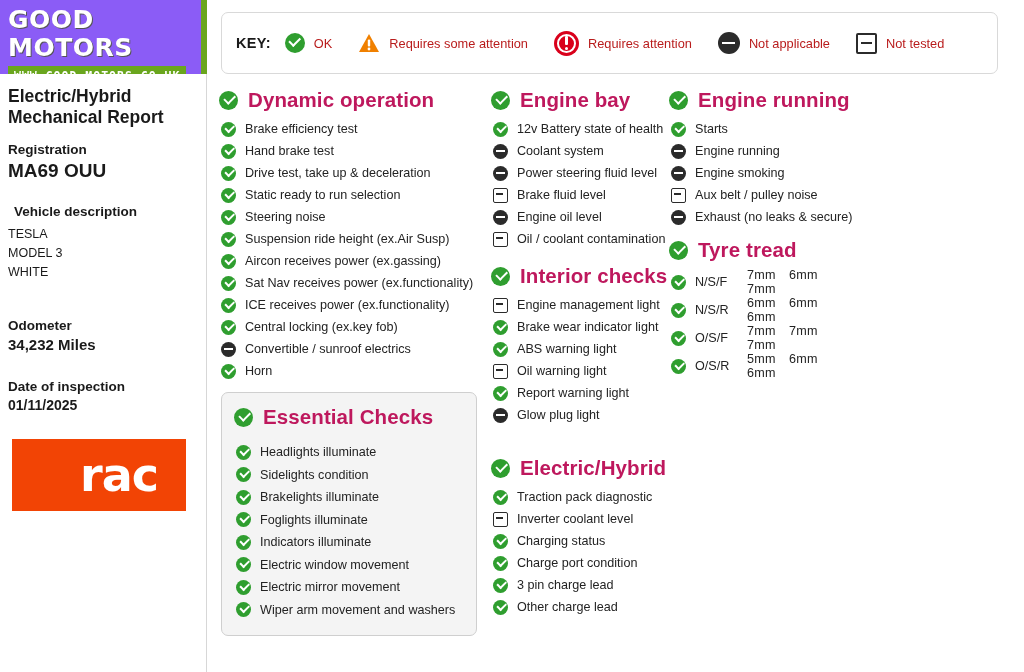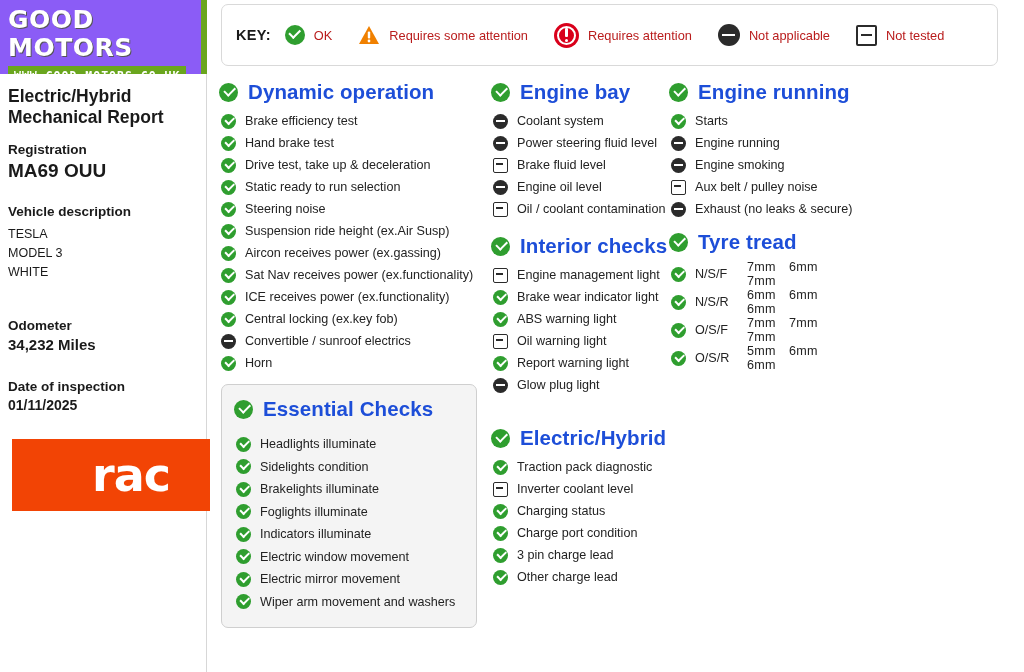--- a/index.html
+++ b/index.html
@@ -69,39 +69,39 @@
     margin: 0 0 3px 0;
   }
   .side-value-big {
     font-size: 19px;
     font-weight: bold;
     margin: 0 0 22px 0;
   }
   .side-desc-label {
     font-size: 13.5px;
     font-weight: bold;
-    margin: 0 0 6px 0;
+    margin: 0 0 6px 6px;
   }
   .side-desc-lines {
     font-size: 12.5px;
     line-height: 19px;
     margin: 0 0 36px 0;
   }
   .side-value-med {
     font-size: 15px;
     font-weight: bold;
     margin: 0 0 26px 0;
   }
   .side-value-date {
     font-size: 14px;
     font-weight: bold;
     margin: 0 0 26px 0;
   }
   .rac-badge {
-    width: 198px;
+    width: 174px;
     height: 72px;
     background: #f24405;
     display: flex;
     align-items: center;
     justify-content: center;
     margin-left: 4px;
     padding-left: 40px;
   }
   .rac-text {
     color: #fff;
@@ -109,21 +109,21 @@
     font-weight: bold;
     letter-spacing: -1px;
     font-family: "DejaVu Sans", sans-serif;
     line-height: 46px;
   }
 
   
   .main {
     flex: 1 1 auto;
     position: relative;
-    padding: 4px 12px 0 12px;
+    padding: 12px 12px 0 12px;
   }
 
   
   .key-bar {
     border: 1px solid #d9d9d9;
     border-radius: 7px;
     height: 62px;
     display: flex;
     align-items: center;
     padding: 0 14px;
@@ -156,21 +156,21 @@
 
   .group { margin-bottom: 10px; }
   .group-head {
     display: flex;
     align-items: center;
     margin: 0 0 6px 0;
   }
   .group-head .gtitle {
     font-size: 20.5px;
     font-weight: bold;
-    color: #1d4ed8;
+    color: #be185d;
     margin-left: 10px;
     letter-spacing: 0.1px;
   }
   .items { margin: 0; padding: 0; list-style: none; }
   .row {
     display: flex;
     align-items: center;
     min-height: 22px;
     font-size: 12.6px;
     color: #232323;
@@ -437,20 +437,24 @@
       </div>
 
       <div class="col2">
         <section class="group">
           <div class="group-head">
             <span class="ic ic-ok big"></span>
             <span class="gtitle">Engine bay</span>
           </div>
           <ul class="items">
             <li class="row">
+                <span class="ic ic-ok"></span>
+                <span class="rtext">12v Battery state of health</span>
+              </li>
+            <li class="row">
                 <span class="ic ic-na"></span>
                 <span class="rtext">Coolant system</span>
               </li>
             <li class="row">
                 <span class="ic ic-na"></span>
                 <span class="rtext">Power steering fluid level</span>
               </li>
             <li class="row">
                 <span class="ic ic-nt"></span>
                 <span class="rtext">Brake fluid level</span>

